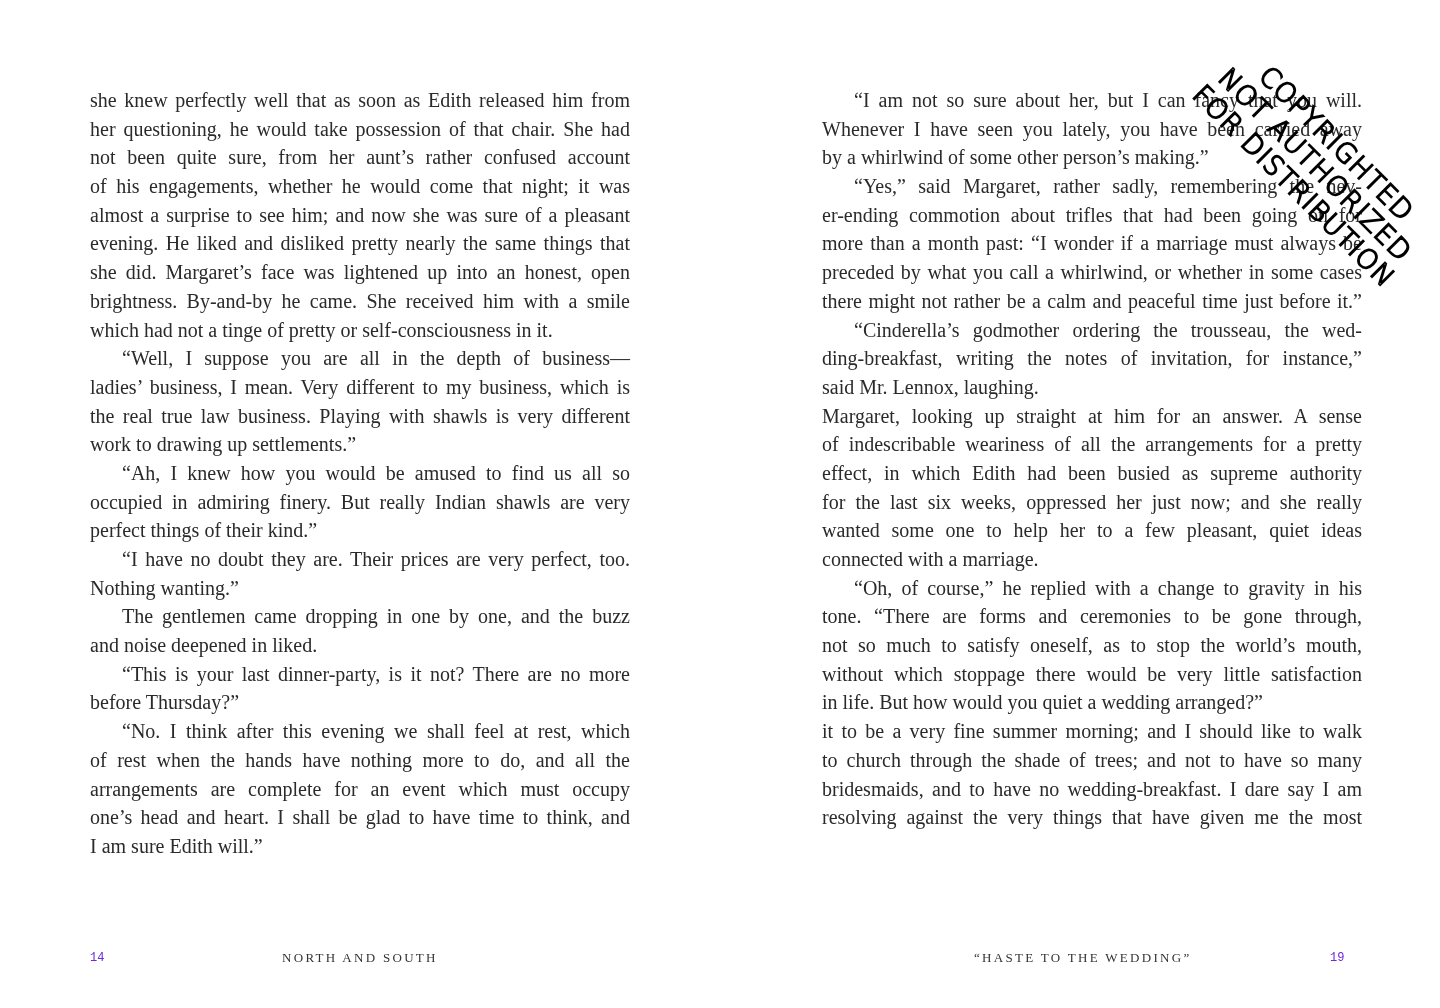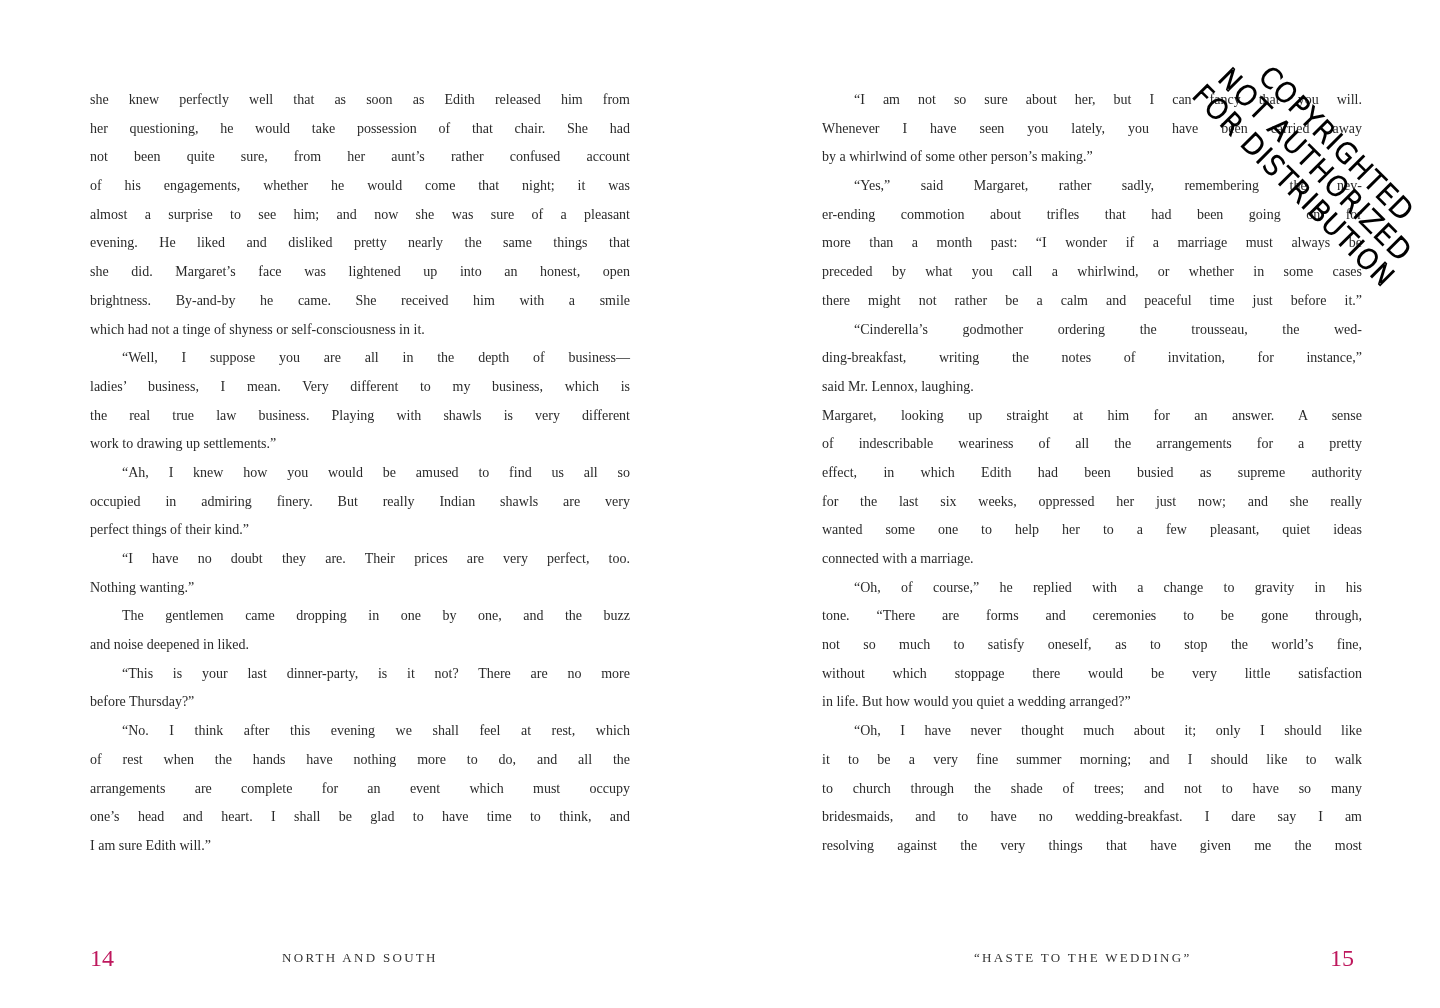--- a/index.html
+++ b/index.html
@@ -16,43 +16,44 @@
       top: 86px;
       width: 540px;
     }
     .page.left { left: 90px; }
     .page.right { left: 810px; margin-left: 12px; }
     .lines { margin: 0; padding: 0; }
     .line {
       display: block;
       height: 28.7px;
       line-height: 28.7px;
-      font-size: 14px;
+      font-size: 20px;
       text-align: justify;
       text-align-last: justify;
       white-space: nowrap;
       overflow: visible;
     }
     .line.last { text-align-last: left; }
     .line.indent { padding-left: 32px; }
     .footer {
       position: absolute;
       top: 946px;
       height: 24px;
       line-height: 24px;
       font-size: 13px;
       letter-spacing: 2.3px;
       color: #333;
     }
     .folio {
       position: absolute;
       top: 944px;
-      font-size: 24px;
-      color: #be185d;
+      font-size: 12px;
+      color: #6d28d9;
       line-height: 28px;
+      font-family: Liberation Mono, monospace;
     }
     .folio.left { left: 90px; }
     .folio.right { left: 1330px; }
     .running.left { left: 282px; }
     .running.right { left: 974px; }
     .watermark {
       position: absolute;
       left: 1150px;
       top: 120px;
       width: 330px;
@@ -76,21 +77,21 @@
 <div class="page left">
   <div class="lines" id="left-lines">
       <span class="line">she knew perfectly well that as soon as Edith released him from</span>
       <span class="line">her questioning, he would take possession of that chair. She had</span>
       <span class="line">not been quite sure, from her aunt’s rather confused account</span>
       <span class="line">of his engagements, whether he would come that night; it was</span>
       <span class="line">almost a surprise to see him; and now she was sure of a pleasant</span>
       <span class="line">evening. He liked and disliked pretty nearly the same things that</span>
       <span class="line">she did. Margaret’s face was lightened up into an honest, open</span>
       <span class="line">brightness. By-and-by he came. She received him with a smile</span>
-      <span class="line last">which had not a tinge of shyness or self-consciousness in it.</span>
+      <span class="line last">which had not a tinge of pretty or self-consciousness in it.</span>
       <span class="line indent">“Well, I suppose you are all in the depth of business—</span>
       <span class="line">ladies’ business, I mean. Very different to my business, which is</span>
       <span class="line">the real true law business. Playing with shawls is very different</span>
       <span class="line last">work to drawing up settlements.”</span>
       <span class="line indent">“Ah, I knew how you would be amused to find us all so</span>
       <span class="line">occupied in admiring finery. But really Indian shawls are very</span>
       <span class="line last">perfect things of their kind.”</span>
       <span class="line indent">“I have no doubt they are. Their prices are very perfect, too.</span>
       <span class="line last">Nothing wanting.”</span>
       <span class="line indent">The gentlemen came dropping in one by one, and the buzz</span>
@@ -119,33 +120,32 @@
       <span class="line">ding-breakfast, writing the notes of invitation, for instance,”</span>
       <span class="line last">said Mr. Lennox, laughing.</span>
       <span class="line">Margaret, looking up straight at him for an answer. A sense</span>
       <span class="line">of indescribable weariness of all the arrangements for a pretty</span>
       <span class="line">effect, in which Edith had been busied as supreme authority</span>
       <span class="line">for the last six weeks, oppressed her just now; and she really</span>
       <span class="line">wanted some one to help her to a few pleasant, quiet ideas</span>
       <span class="line last">connected with a marriage.</span>
       <span class="line indent">“Oh, of course,” he replied with a change to gravity in his</span>
       <span class="line">tone. “There are forms and ceremonies to be gone through,</span>
-      <span class="line">not so much to satisfy oneself, as to stop the world’s fine,</span>
+      <span class="line">not so much to satisfy oneself, as to stop the world’s mouth,</span>
       <span class="line">without which stoppage there would be very little satisfaction</span>
       <span class="line last">in life. But how would you quiet a wedding arranged?”</span>
-      <span class="line indent">“Oh, I have never thought much about it; only I should like</span>
       <span class="line">it to be a very fine summer morning; and I should like to walk</span>
       <span class="line">to church through the shade of trees; and not to have so many</span>
       <span class="line">bridesmaids, and to have no wedding-breakfast. I dare say I am</span>
       <span class="line">resolving against the very things that have given me the most</span>
     </div>
 </div>
 
 <div class="folio left">14</div>
 <div class="footer running left">NORTH AND SOUTH</div>
 <div class="footer running right">“HASTE TO THE WEDDING”</div>
-<div class="folio right">15</div>
+<div class="folio right">19</div>
 
 <div class="watermark">
   <span>COPYRIGHTED</span>
   <span>NOT AUTHORIZED</span>
   <span>FOR DISTRIBUTION</span>
 </div>
 
 </body></html>

